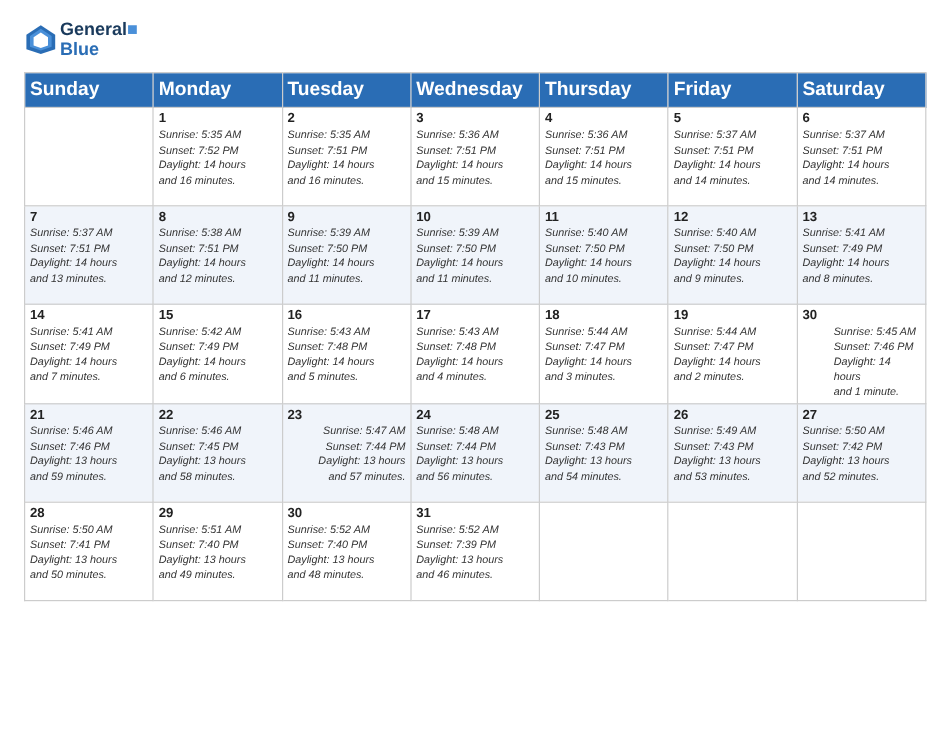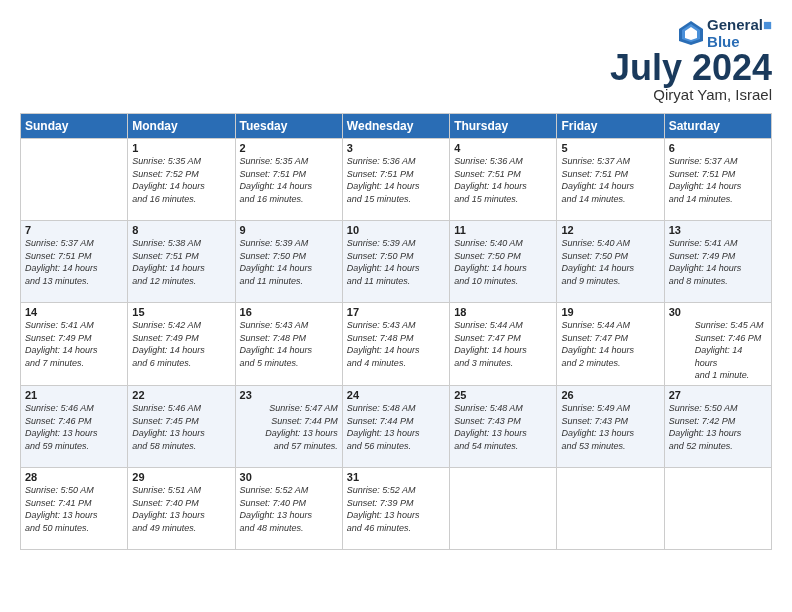--- a/index.html
+++ b/index.html
@@ -10,23 +10,22 @@
       height: 612px;
       overflow: hidden;
     }
     .page {
       width: 792px;
       padding: 16px 20px 10px 20px;
     }
     .header {
       display: flex;
       justify-content: space-between;
-      align-items: flex-end;
+      align-items: center;
       margin-bottom: 10px;
-      flex-direction: column;
     }
     .logo {
       display: flex;
       align-items: center;
     }
     .logo-icon {
       width: 28px;
       height: 28px;
       margin-right: 2px;
     }
@@ -44,21 +43,21 @@
       color: #333;
     }
     table {
       width: 100%;
       border-collapse: collapse;
       table-layout: fixed;
     }
     thead tr th {
       background: #2a6db5;
       color: #fff;
-      font-size: 12px;
+      font-size: 16px;
       font-weight: bold;
       padding: 5px 4px;
       text-align: left;
       border: 1px solid #ccc;
     }
     tbody tr td {
       vertical-align: top;
       border: 1px solid #ccc;
       padding: 3px 4px;
       font-size: 9.5px;
@@ -92,24 +91,20 @@
     <div class="logo">
       <svg class="logo-icon" viewBox="0 0 28 28">
         <polygon points="14,2 26,10 26,22 14,26 2,22 2,10" fill="#2a6db5"></polygon>
         <polygon points="14,5 23,11 23,20 14,23 5,20 5,11" fill="#4a90d9"></polygon>
         <polygon points="14,8 20,12 20,19 14,21 8,19 8,12" fill="#fff"></polygon>
       </svg>
       <div>
         <div style="font-size:15px;font-weight:bold;color:#1a3a5c;">General<span style="color:#4a90d9;">■</span></div>
         <div style="font-size:15px;font-weight:bold;color:#2a6db5;">Blue</div>
       </div>
-    </div>
-    <div class="title-area">
-      <div class="month-title">July 2024</div>
-      <div class="location">Qiryat Yam, Israel</div>
     </div>
   </div>
 
   <table>
     <thead>
       <tr>
         <th>Sunday</th>
         <th>Monday</th>
         <th>Tuesday</th>
         <th>Wednesday</th>

